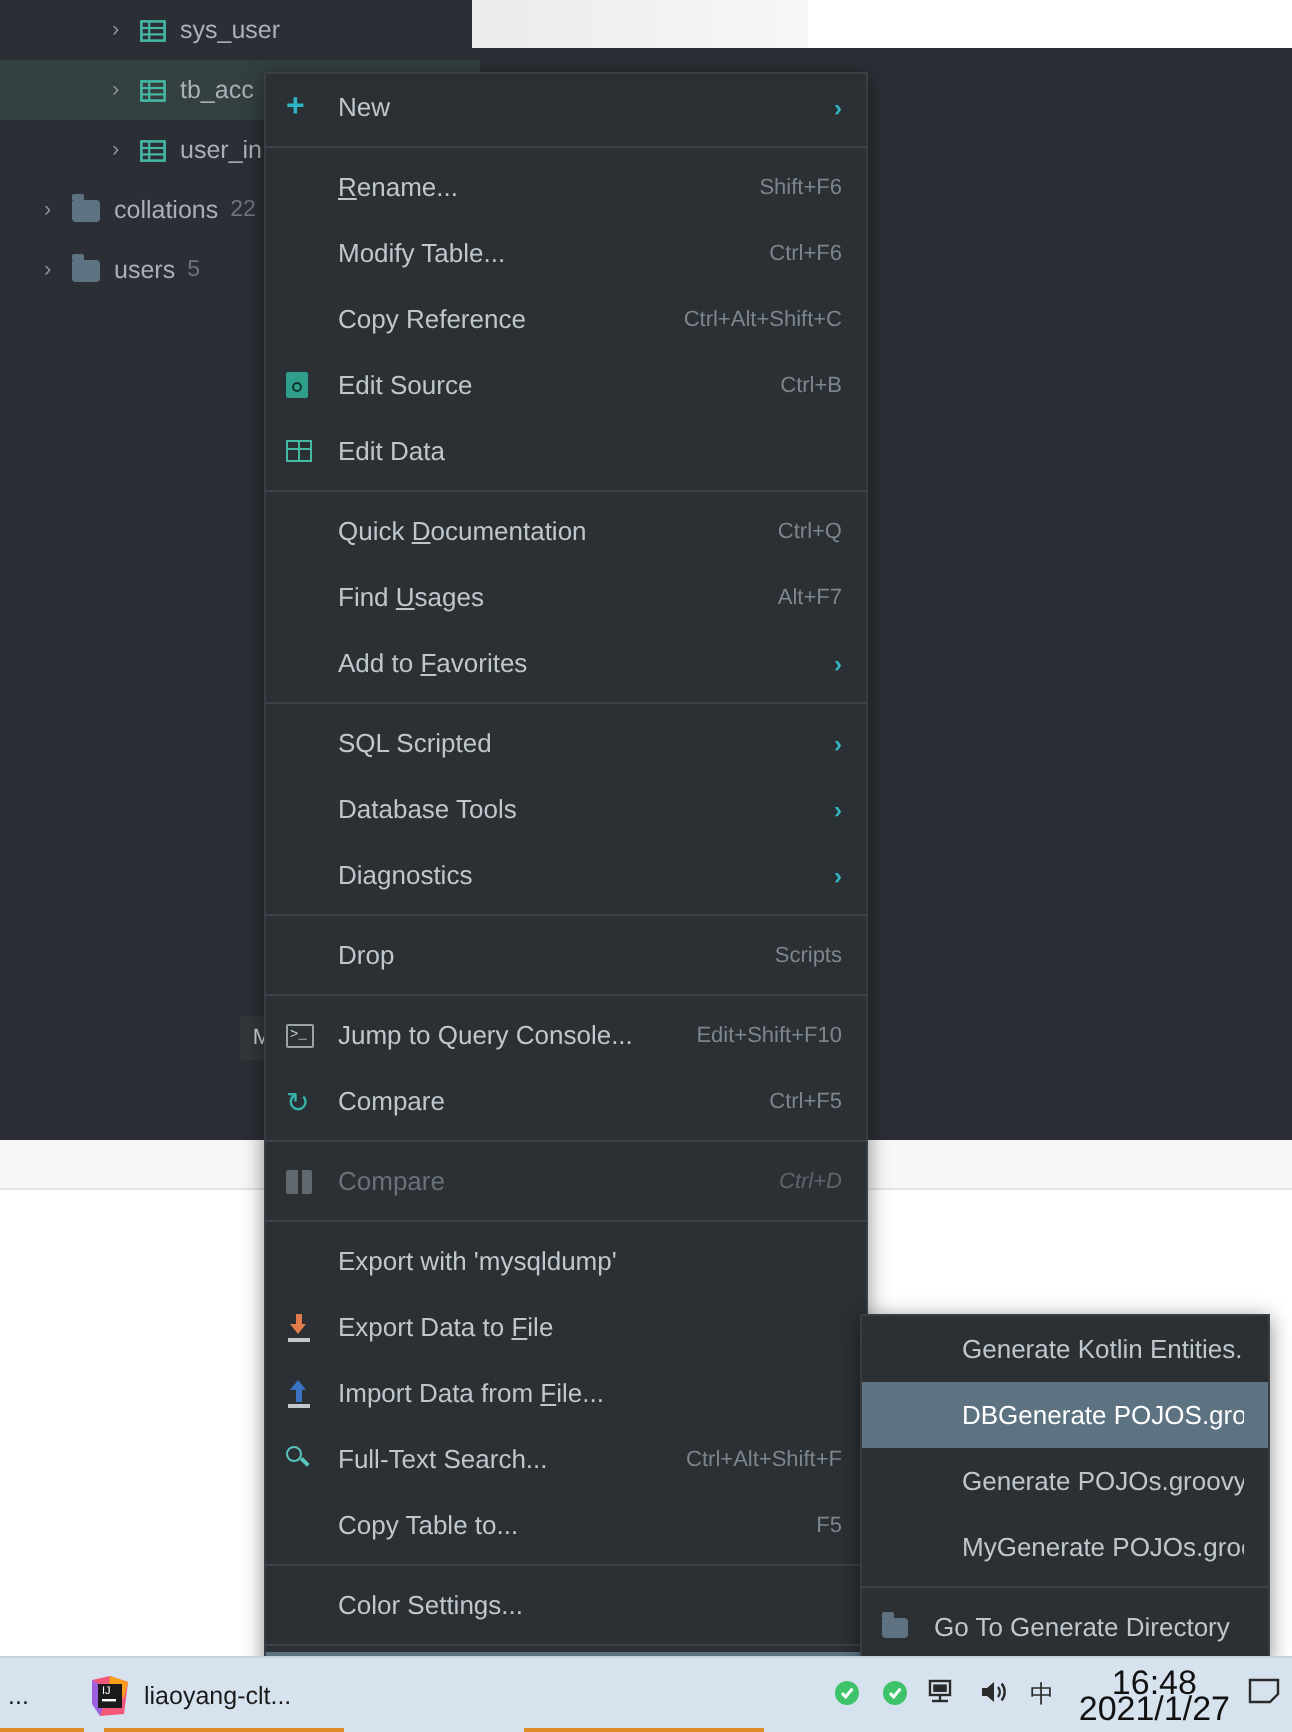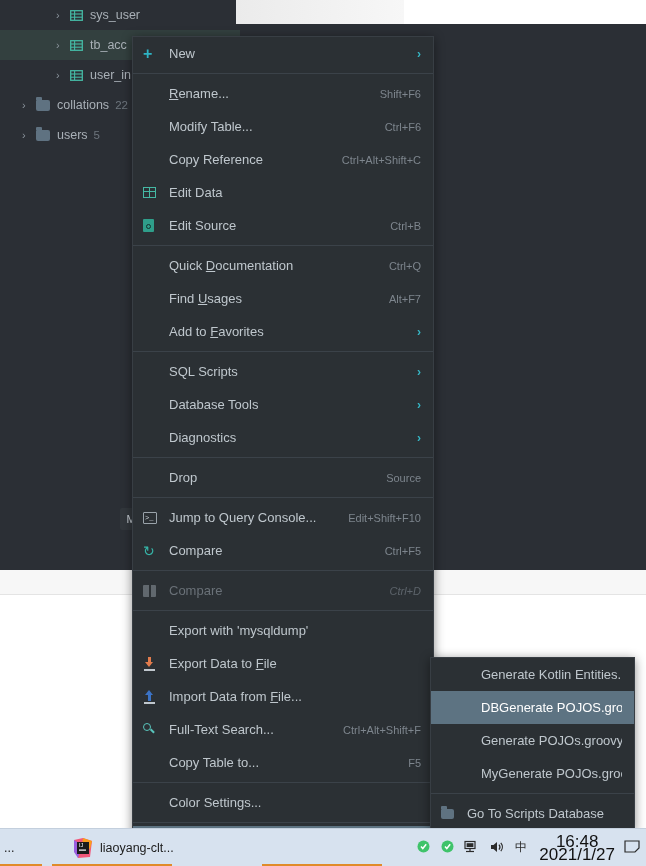--- a/index.html
+++ b/index.html
@@ -494,68 +494,68 @@
       <span class="mi-label">Modify Table...</span>
       <span class="mi-short">Ctrl+F6</span>
     </div>
     <div class="mi">
       <span class="mi-icon"></span>
       <span class="mi-label">Copy Reference</span>
       <span class="mi-short">Ctrl+Alt+Shift+C</span>
     </div>
     <div class="mi with-icon">
       <span class="mi-icon">
-        <span class="g-grid"></span>
-      </span>
-      <span class="mi-label">Edit Data</span>
-    </div>
-    <div class="mi with-icon">
-      <span class="mi-icon">
         <span class="g-source"></span>
       </span>
       <span class="mi-label">Edit Source</span>
       <span class="mi-short">Ctrl+B</span>
     </div>
+    <div class="mi with-icon">
+      <span class="mi-icon">
+        <span class="g-grid"></span>
+      </span>
+      <span class="mi-label">Edit Data</span>
+    </div>
     <div class="sep"></div>
     <div class="mi">
       <span class="mi-icon"></span>
       <span class="mi-label">Quick <u>D</u>ocumentation</span>
       <span class="mi-short">Ctrl+Q</span>
     </div>
     <div class="mi">
       <span class="mi-icon"></span>
       <span class="mi-label">Find <u>U</u>sages</span>
       <span class="mi-short">Alt+F7</span>
     </div>
     <div class="mi">
       <span class="mi-icon"></span>
       <span class="mi-label">Add to <u>F</u>avorites</span>
       <span class="mi-arrow">›</span>
     </div>
     <div class="sep"></div>
     <div class="mi">
       <span class="mi-icon"></span>
-      <span class="mi-label">SQL Scripts</span>
+      <span class="mi-label">SQL Scripted</span>
       <span class="mi-arrow">›</span>
     </div>
     <div class="mi">
       <span class="mi-icon"></span>
       <span class="mi-label">Database Tools</span>
       <span class="mi-arrow">›</span>
     </div>
     <div class="mi">
       <span class="mi-icon"></span>
       <span class="mi-label">Diagnostics</span>
       <span class="mi-arrow">›</span>
     </div>
     <div class="sep"></div>
     <div class="mi">
       <span class="mi-icon"></span>
       <span class="mi-label">Drop</span>
-      <span class="mi-short">Source</span>
+      <span class="mi-short">Scripts</span>
     </div>
     <div class="sep"></div>
     <div class="mi with-icon">
       <span class="mi-icon">
         <span class="g-console">&gt;_</span>
       </span>
       <span class="mi-label">Jump to Query Console...</span>
       <span class="mi-short">Edit+Shift+F10</span>
     </div>
     <div class="mi with-icon">
@@ -635,36 +635,36 @@
     </div>
     <div class="mi">
       <span class="mi-icon"></span>
       <span class="mi-label">MyGenerate POJOs.groovy</span>
     </div>
     <div class="sep"></div>
     <div class="mi with-icon">
       <span class="mi-icon">
         <span class="g-folder-grey"></span>
       </span>
-      <span class="mi-label">Go To Scripts Database</span>
+      <span class="mi-label">Go To Generate Directory</span>
     </div>
   </div>
 
 <div class="watermark-over">https://blog.csdn.net/huangqe1190</div>
 
 <div class="taskbar">
   <div class="tb-underline" style="left:0px;width:42px;"></div>
   <div class="tb-underline" style="left:52px;width:120px;"></div>
   <div class="tb-underline" style="left:262px;width:120px;"></div>
 
   <div class="tb-item" style="left:4px;">
     <span>...</span>
   </div>
 
-  <div class="tb-item" style="left:72px;">
+  <div class="tb-item" style="left:44px;">
     <span class="tb-idea-icon">
       <svg width="22" height="22" viewBox="0 0 22 22">
         <path d="M2 3 L11 1 L20 4 L18 20 L6 21 Z" fill="#f2577a"></path>
         <path d="M11 1 L20 4 L18 12 L10 8 Z" fill="#fa9d1c"></path>
         <path d="M2 3 L10 8 L6 21 L2 15 Z" fill="#9b5fe0"></path>
         <rect x="5" y="5" width="12" height="12" fill="#1b1b1b"></rect>
         <text x="7" y="10" font-family="Liberation Sans, sans-serif" font-size="5.5" fill="#ffffff">IJ</text>
         <rect x="7" y="12.5" width="7" height="1.2" fill="#ffffff"></rect>
       </svg>
     </span>

